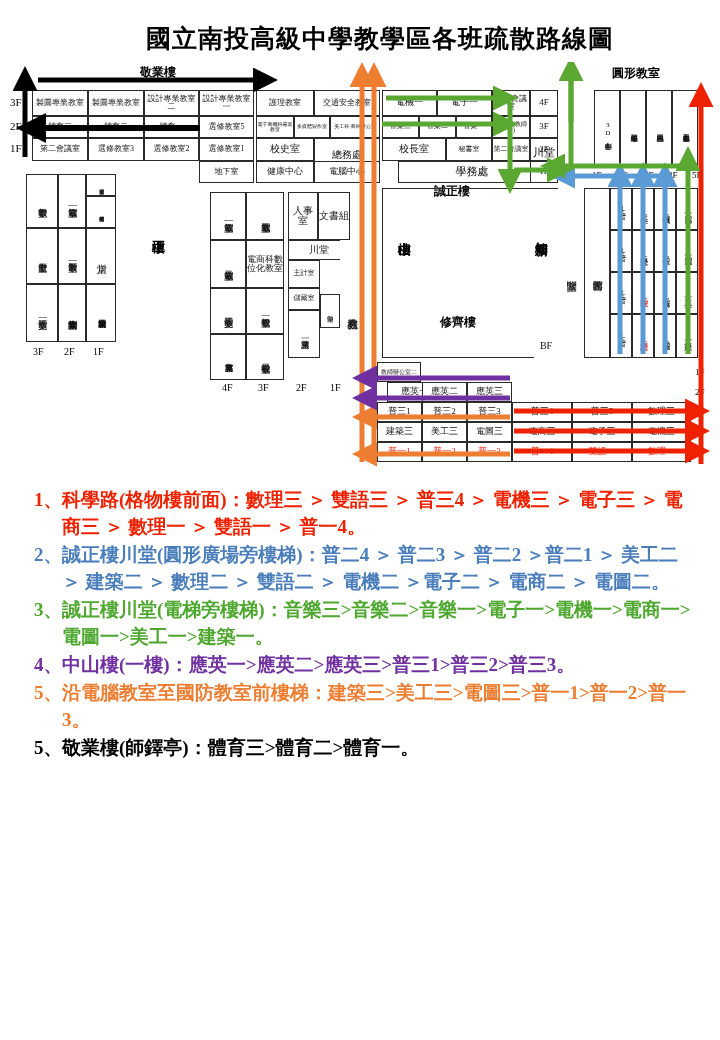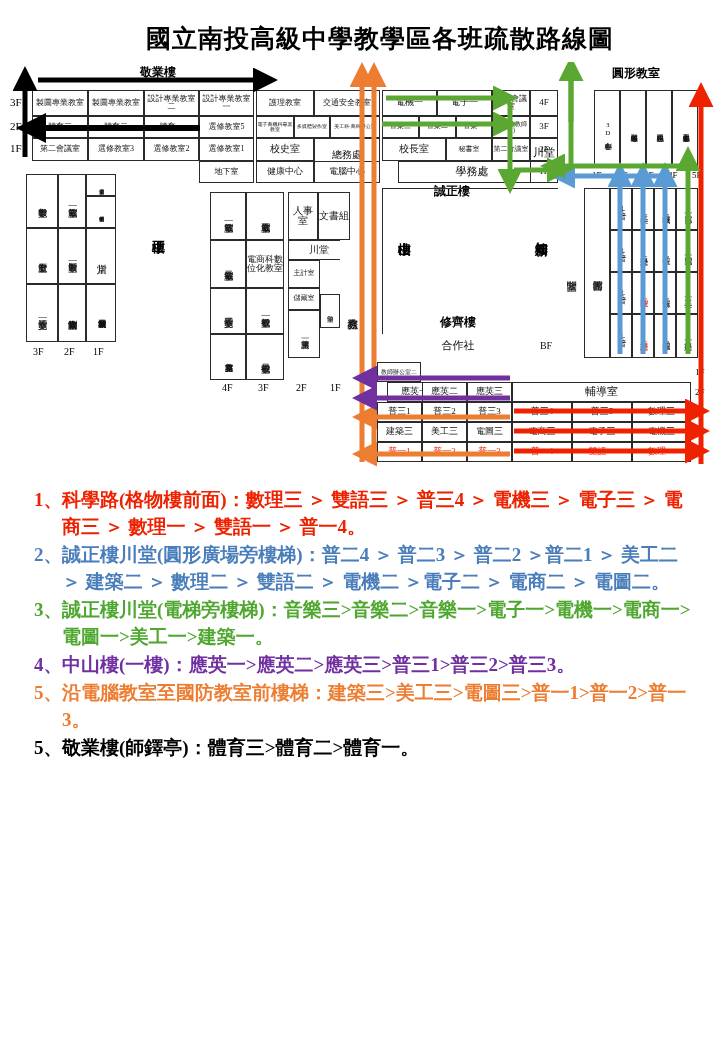--- a/index.html
+++ b/index.html
@@ -205,30 +205,28 @@
   <div class="cell v" style="left:654px; top:126px; width:22px; height:42px; font-size:8px;">電機二</div>
   <div class="cell v" style="left:654px; top:168px; width:22px; height:42px; font-size:8px;">電子二</div>
   <div class="cell v" style="left:654px; top:210px; width:22px; height:42px; font-size:8px;">電商二</div>
   <div class="cell v" style="left:654px; top:252px; width:22px; height:44px; font-size:8px;">電圖二</div>
 
   <div class="cell v" style="left:676px; top:126px; width:22px; height:42px; font-size:8px;">電商一</div>
   <div class="cell v" style="left:676px; top:168px; width:22px; height:42px; font-size:8px;">電圖一</div>
   <div class="cell v" style="left:676px; top:210px; width:22px; height:42px; font-size:8px;">美工一</div>
   <div class="cell v" style="left:676px; top:252px; width:22px; height:44px; font-size:8px;">建築一</div>
 
-  <div class="cell" style="left:382px; top:272px; width:152px; height:24px; font-size:11px; border:none;">合作社</div>
   <div class="cell" style="left:534px; top:272px; width:24px; height:24px; font-size:10px; border:none;">BF</div>
 
   <div class="cell" style="left:377px; top:300px; width:44px; height:20px; font-size:6px;">教師辦公室二</div>
   <div class="lbl" style="left:695px; top:305px; font-size:9px;">1F</div>
 
   <div class="cell" style="left:387px; top:320px; width:55px; height:20px; font-size:9px;">應英一</div>
   <div class="cell" style="left:422px; top:320px; width:45px; height:20px; font-size:9px;">應英二</div>
   <div class="cell" style="left:467px; top:320px; width:45px; height:20px; font-size:9px;">應英三</div>
-  <div class="cell" style="left:512px; top:320px; width:179px; height:20px; font-size:11px;">輔導室</div>
   <div class="lbl" style="left:695px; top:325px; font-size:9px;">2F</div>
 
   <div class="cell" style="left:377px; top:340px; width:45px; height:20px; font-size:9px;">普三1</div>
   <div class="cell" style="left:422px; top:340px; width:45px; height:20px; font-size:9px;">普三2</div>
   <div class="cell" style="left:467px; top:340px; width:45px; height:20px; font-size:9px;">普三3</div>
   <div class="cell" style="left:512px; top:340px; width:60px; height:20px; font-size:9px;">普三4</div>
   <div class="cell" style="left:572px; top:340px; width:60px; height:20px; font-size:9px;">普三5</div>
   <div class="cell" style="left:632px; top:340px; width:59px; height:20px; font-size:9px;">數理三</div>
   <div class="lbl" style="left:695px; top:345px; font-size:9px;">3F</div>
 

